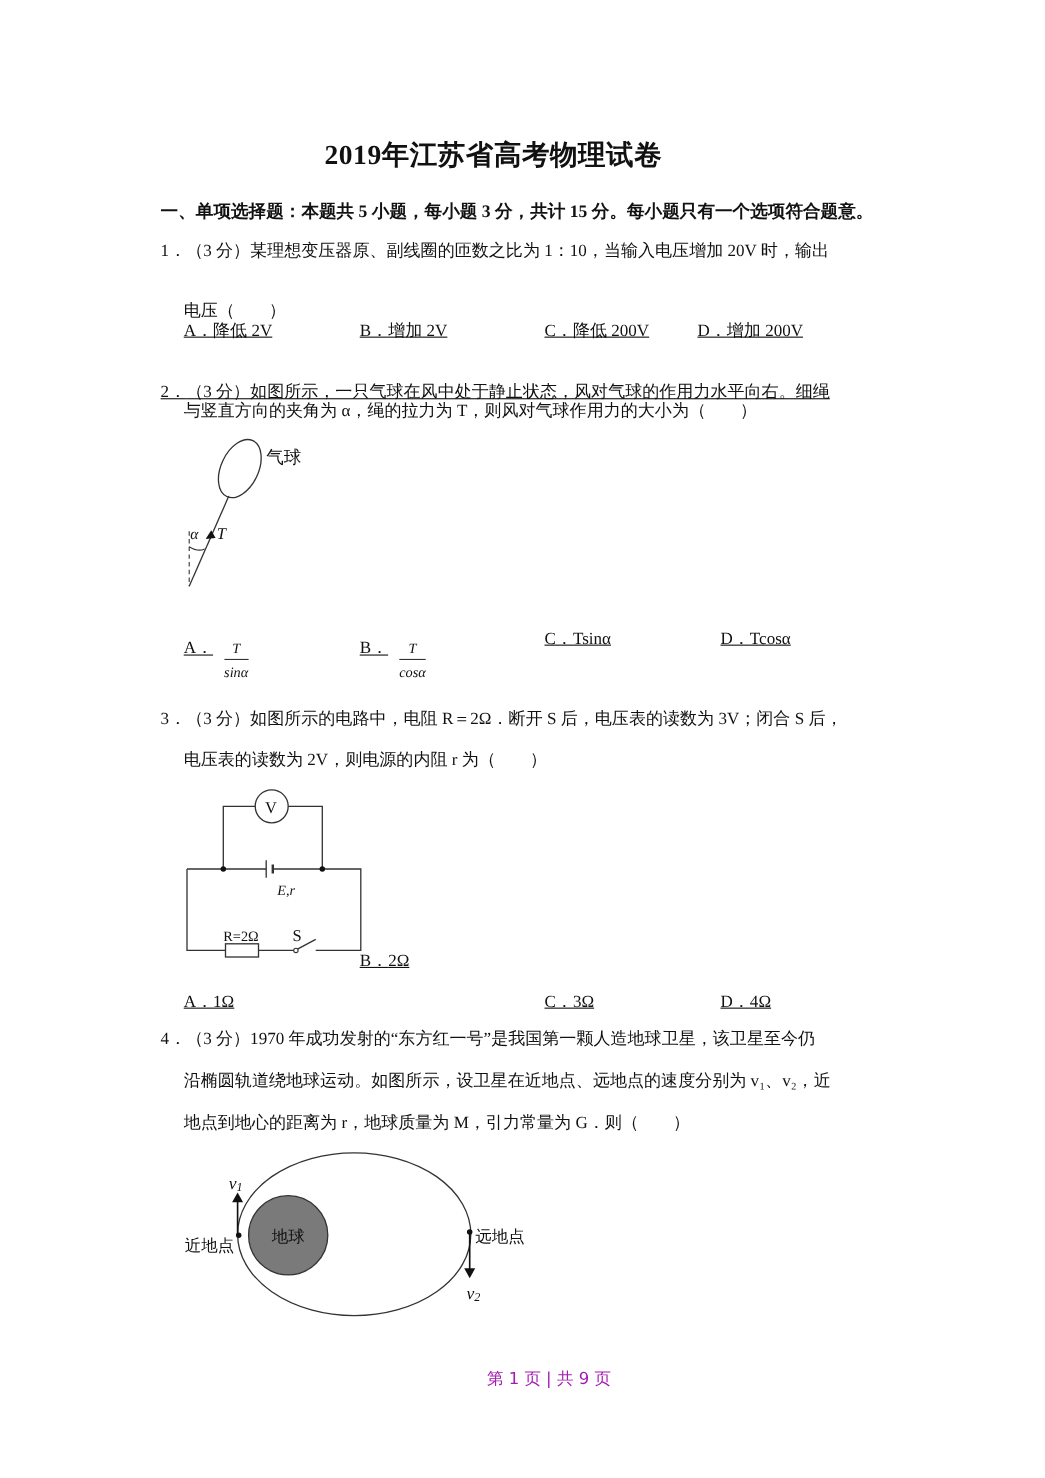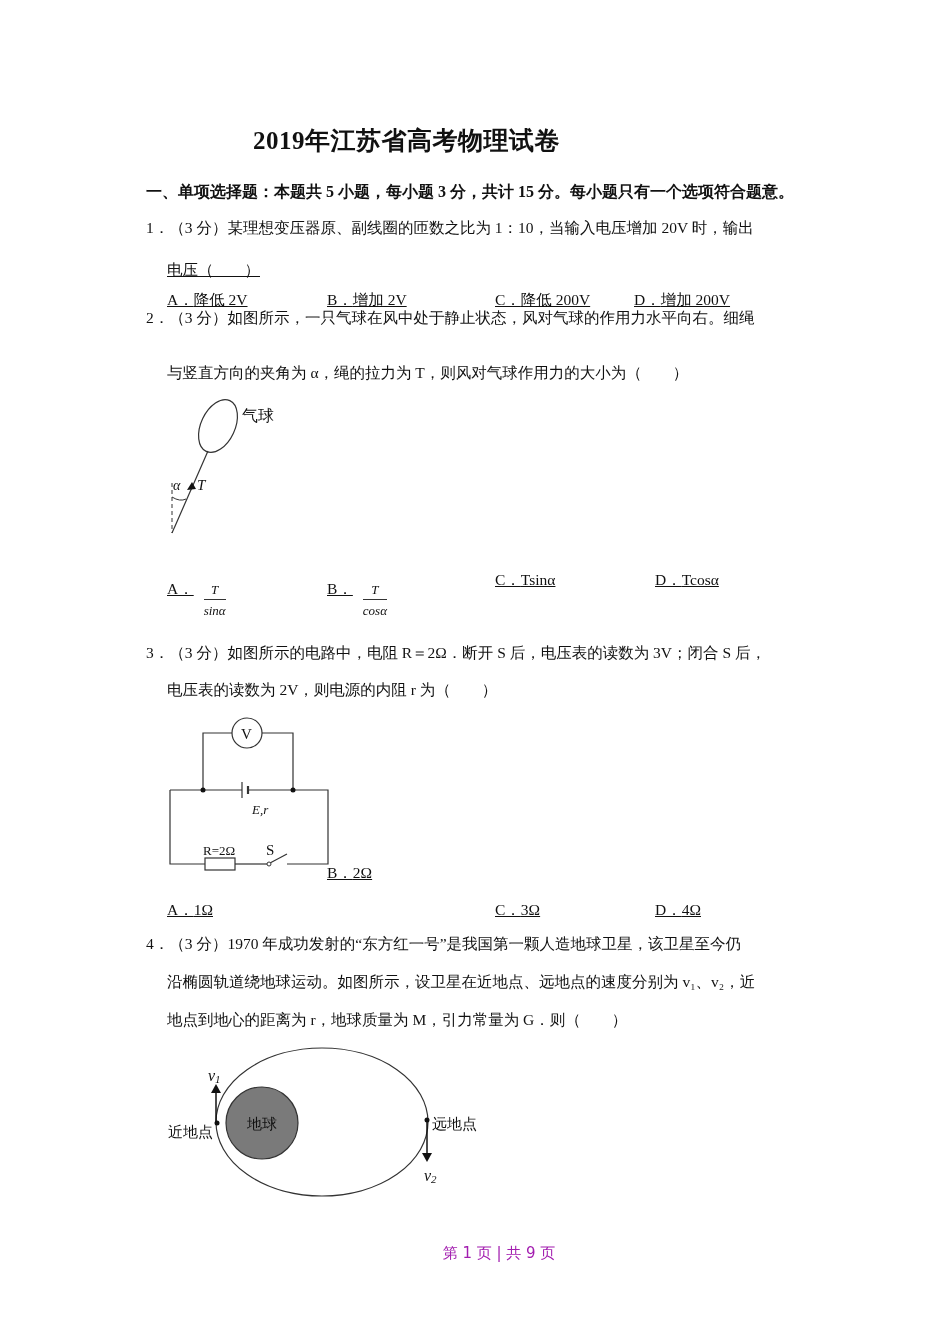--- a/index.html
+++ b/index.html
@@ -1,19 +1,19 @@
 <!DOCTYPE html>
 <html><head>
 <meta charset="utf-8">
 <style>
   html, body { margin: 0; padding: 0; background: #ffffff; }
   body { width: 950px; height: 1344px; position: relative; overflow: hidden;
          font-family: "Liberation Serif", "DejaVu Serif", serif; color: #111; }
   .abs { position: absolute; }
-  .title { left: 0; width: 813px; top: 124px; text-align: center; font-size: 25px; font-weight: bold; letter-spacing: 0.5px; }
+  .title { left: 0; width: 813px; top: 124px; text-align: center; font-size: 25px; font-weight: bold; letter-spacing: 0.5px; padding-left: 42px; }
   .section { left: 146px; top: 182px; font-size: 16px; font-weight: bold; white-space: nowrap; }
   .line { font-size: 15.5px; white-space: nowrap; }
   .q-first { left: 146px; }
   .q-cont { left: 167px; }
   .opt { font-size: 15.5px; white-space: nowrap; text-decoration: underline; }
   .frac { display: inline-block; vertical-align: middle; text-align: center; position: relative; top: 11px; margin-left: 10px; }
   .frac .num { display: block; font-style: italic; font-size: 13px; padding: 0 6px; border-bottom: 1px solid #333; line-height: 18px; }
   .frac .den { display: block; font-style: italic; font-size: 13px; line-height: 22px; text-align: right; }
   .footer { left: 0; width: 950px; top: 1244px; text-align: center; font-family: "DejaVu Sans", sans-serif; font-size: 15px; color: #a21caf; padding-left: 24px; }
   svg text { font-family: "Liberation Serif", serif; }
@@ -21,29 +21,29 @@
 </head>
 <body>
 
 <div class="abs title">2019年江苏省高考物理试卷</div>
 <div class="abs section">一、单项选择题：本题共 5 小题，每小题 3 分，共计 15 分。每小题只有一个选项符合题意。</div>
 
 <div>
   <div class="abs line q-first" style="top:218px;text-align:right;">
     <span>1．</span><span>（3 分）某理想变压器原、副线圈的匝数之比为 1：10，当输入电压增加 20V 时，输出</span>
   </div>
-  <div class="abs line q-cont" style="top:260px;text-decoration:underline;">电压（　　）</div>
+  <div class="abs line q-cont" style="top:272px;">电压（　　）</div>
   <div class="abs opt" style="left:167px; top:290px;"><span>A．</span><span>降低 2V</span></div>
   <div class="abs opt" style="left:327px; top:290px;"><span>B．</span><span>增加 2V</span></div>
   <div class="abs opt" style="left:495px; top:290px;"><span>C．</span><span>降低 200V</span></div>
   <div class="abs opt" style="left:634px; top:290px;"><span>D．</span><span>增加 200V</span></div>
 </div>
 
 <div>
-  <div class="abs line q-first" style="top:308px;">
+  <div class="abs line q-first" style="top:346px;text-decoration:underline;">
     <span>2．</span><span>（3 分）如图所示，一只气球在风中处于静止状态，风对气球的作用力水平向右。细绳</span>
   </div>
   <div class="abs line q-cont" style="top:363px;">与竖直方向的夹角为 α，绳的拉力为 T，则风对气球作用力的大小为（　　）</div>
 
   <svg class="abs" style="left:160px; top:390px;" width="140" height="150">
     <ellipse cx="58" cy="36" rx="17" ry="28" transform="rotate(25 58 36)" fill="none" stroke="#333" stroke-width="1.2"></ellipse>
     <line x1="48" y1="61" x2="12" y2="143" stroke="#333" stroke-width="1.2"></line>
     <line x1="12" y1="93" x2="12" y2="143" stroke="#333" stroke-width="1" stroke-dasharray="4,3"></line>
     <path d="M12 107 Q20 112 26 109" fill="none" stroke="#333" stroke-width="1"></path>
     <polygon points="32,92 27,100 36,99" fill="#111"></polygon>

